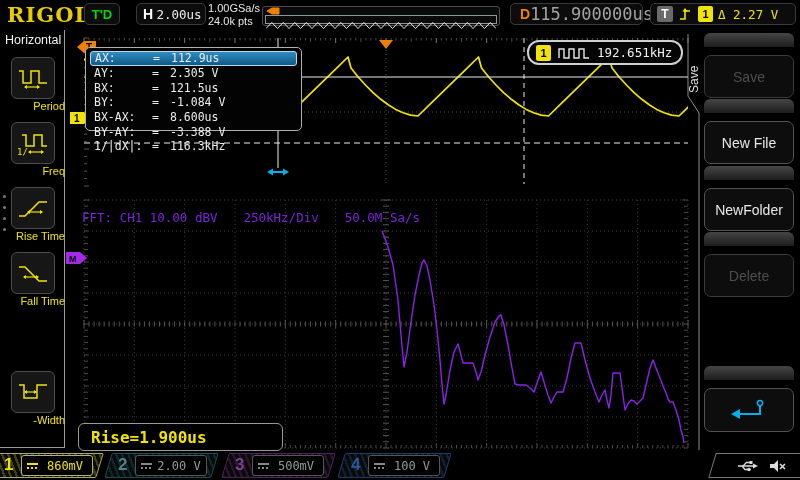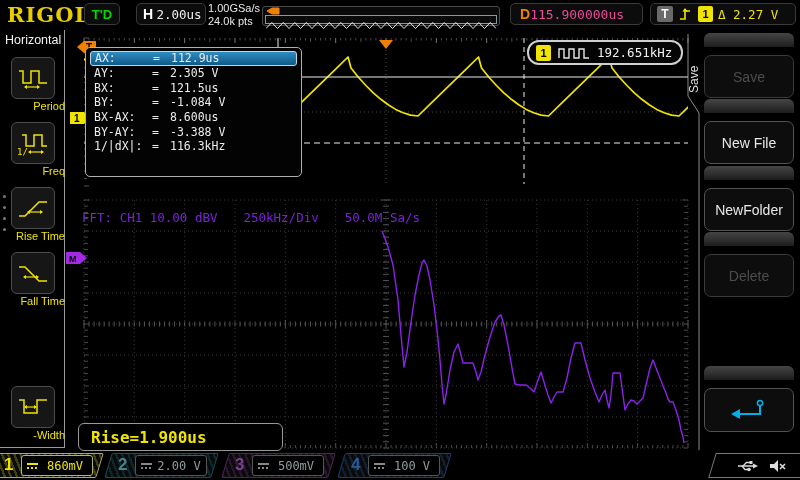--- a/index.html
+++ b/index.html
@@ -17,21 +17,21 @@
   #h-badge{left:136px;width:70px;}
   #h-badge .hletter{font-weight:bold;color:#fff;font-size:14px;margin-left:6px;}
   #h-badge .hval{flex:1;text-align:center;font-size:12.5px;color:#eee;}
   #acq{left:208px;top:2px;position:absolute;font-size:11px;line-height:13px;color:#e8e8e8;}
   #preview{left:262px;top:6px;position:absolute;width:238px;height:20px;background:#0a0a0a;
            border:1px solid #4a4a4a;border-radius:3px;box-sizing:border-box;}
   #preview .wavebox{position:absolute;left:2px;right:2px;top:8px;bottom:1px;border:1px solid #88989f;}
   #preview .pv-marker{position:absolute;left:3px;top:0px;}
   #d-badge{left:510px;width:133px;}
   #d-badge .dletter{font-weight:bold;color:#f08000;font-size:14px;margin-left:9px;}
-  #d-badge .dval{flex:1;text-align:left;font-size:13px;color:#ec4899;}
+  #d-badge .dval{flex:1;text-align:left;font-size:17px;color:#a3a3a3;}
   #t-badge{left:650px;width:146px;gap:5px;padding:0 6px;}
   .tsq{width:16px;height:16px;background:#6a6a6a;color:#fff;font-weight:bold;font-size:12px;
        display:flex;align-items:center;justify-content:center;border-radius:2px;}
   .ch1sq{width:15px;height:16px;background:#f0e400;color:#000;font-weight:bold;font-size:11px;
        display:flex;align-items:center;justify-content:center;border-radius:2px;}
   .tlevel{color:#f0e400;font-size:12.5px;}
 
   
   #sidebar-left{position:absolute;left:0;top:30px;width:65px;height:418px;background:#000;
                 border-right:1px solid #999;border-bottom:1px solid #999;box-sizing:border-box;}
@@ -48,21 +48,21 @@
   .tab-vert{position:absolute;left:1px;top:18px;width:14px;height:62px;color:#e0e0e0;font-size:12px;
             writing-mode:vertical-rl;transform:rotate(180deg);text-align:center;}
   .slot-cap{position:absolute;left:18px;width:90px;height:14px;border-radius:6px 6px 0 0;
             background:linear-gradient(#454545,#1d1d1d);}
   .menu-btn{position:absolute;left:18px;width:90px;height:43px;background:#0d0d0d;
             border:1px solid #525252;border-radius:7px;color:#e8e8e8;font-size:14px;
             display:flex;align-items:center;justify-content:center;box-sizing:border-box;}
   .menu-btn.disabled{color:#4d4d4d;border-color:#3a3a3a;}
 
   
-  #cursor-panel{position:absolute;left:85px;top:47px;width:217px;height:130px;background:#030303;
+  #cursor-panel{position:absolute;left:85px;top:47px;width:217px;height:84px;background:#030303;
                 border:1px solid #b0b0b0;border-radius:5px;z-index:4;padding:3px 4px;box-sizing:border-box;}
   .cur-row{display:flex;height:14.7px;align-items:center;font-family:"DejaVu Sans Mono",monospace;
            font-size:11.5px;color:#ececec;padding:0 4px;}
   .cur-row .lb{width:58px;}
   .cur-row .eq{width:18px;}
   .cur-row.hl{background:linear-gradient(#2f8cc0,#0e5a88);border:1px solid #bcd8e8;border-radius:3px;
               box-sizing:border-box;}
   #freq-counter{position:absolute;left:527px;top:40px;width:156px;height:25px;background:#050505;
                 border:2px solid #d0d0d0;border-radius:12px;z-index:4;display:flex;align-items:center;
                 gap:6px;padding:0 7px;box-sizing:border-box;}
@@ -734,21 +734,21 @@
     <div class="lm-item" style="top:222px">
       <div class="lm-icon">
         <svg width="34" height="26" viewBox="0 0 34 26">
           <path d="M3,7 h6 l14,14 h8" stroke="#f0e400" stroke-width="1.5" fill="none"></path>
           <path d="M7,17 l3,-2 v4 z M23,17 l-3,-2 v4 z" fill="#f0e400"></path>
             <path d="M8,17 H22" stroke="#f0e400" stroke-width="1.2"></path>
         </svg>
       </div>
       <div class="lm-label">Fall Time</div>
     </div>
-    <div class="lm-item" style="top:356px">
+    <div class="lm-item" style="top:341px">
       <div class="lm-icon">
         <svg width="34" height="26" viewBox="0 0 34 26">
           <path d="M3,6 h5 v13 h13 v-13 h10" stroke="#f0e400" stroke-width="1.5" fill="none"></path>
           <path d="M8,13 l3,-2 v4 z M21,13 l-3,-2 v4 z" fill="#f0e400"></path>
             <path d="M9,13 H20" stroke="#f0e400" stroke-width="1.2"></path>
         </svg>
       </div>
       <div class="lm-label">-Width</div>
     </div>
   </div>

